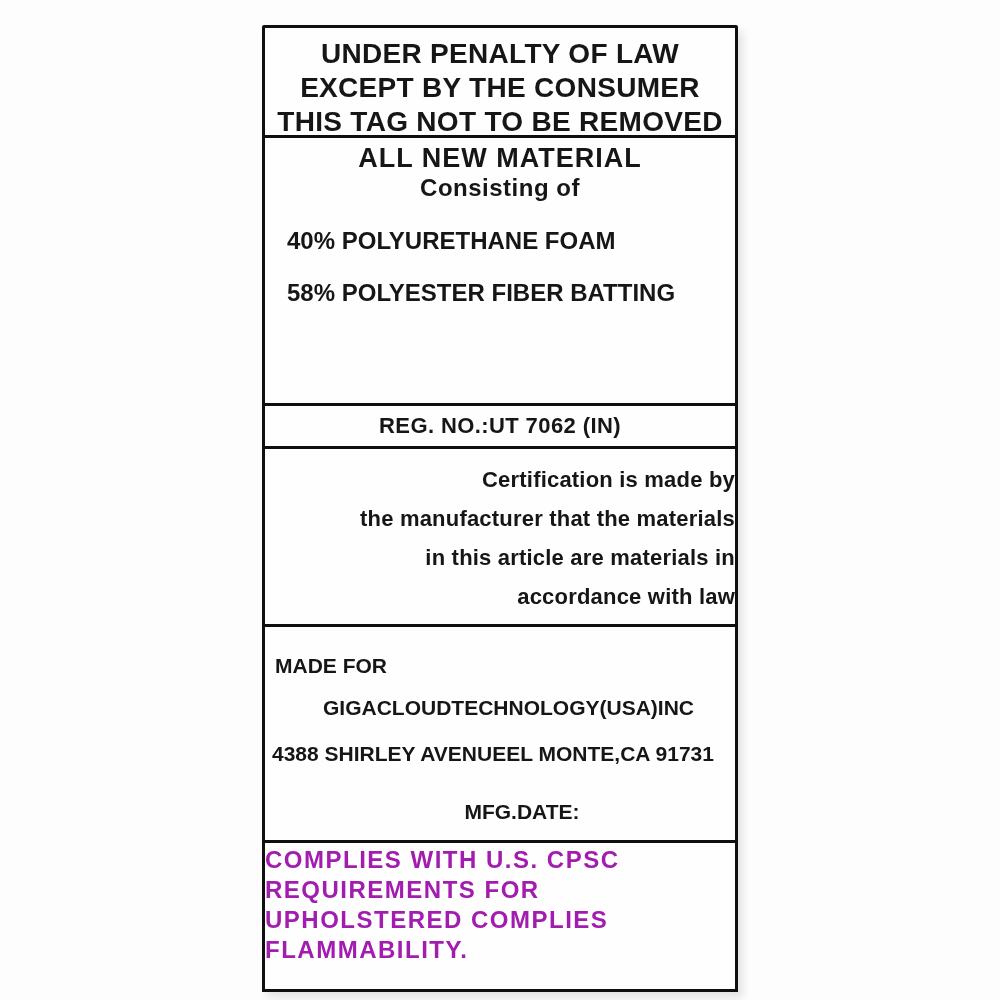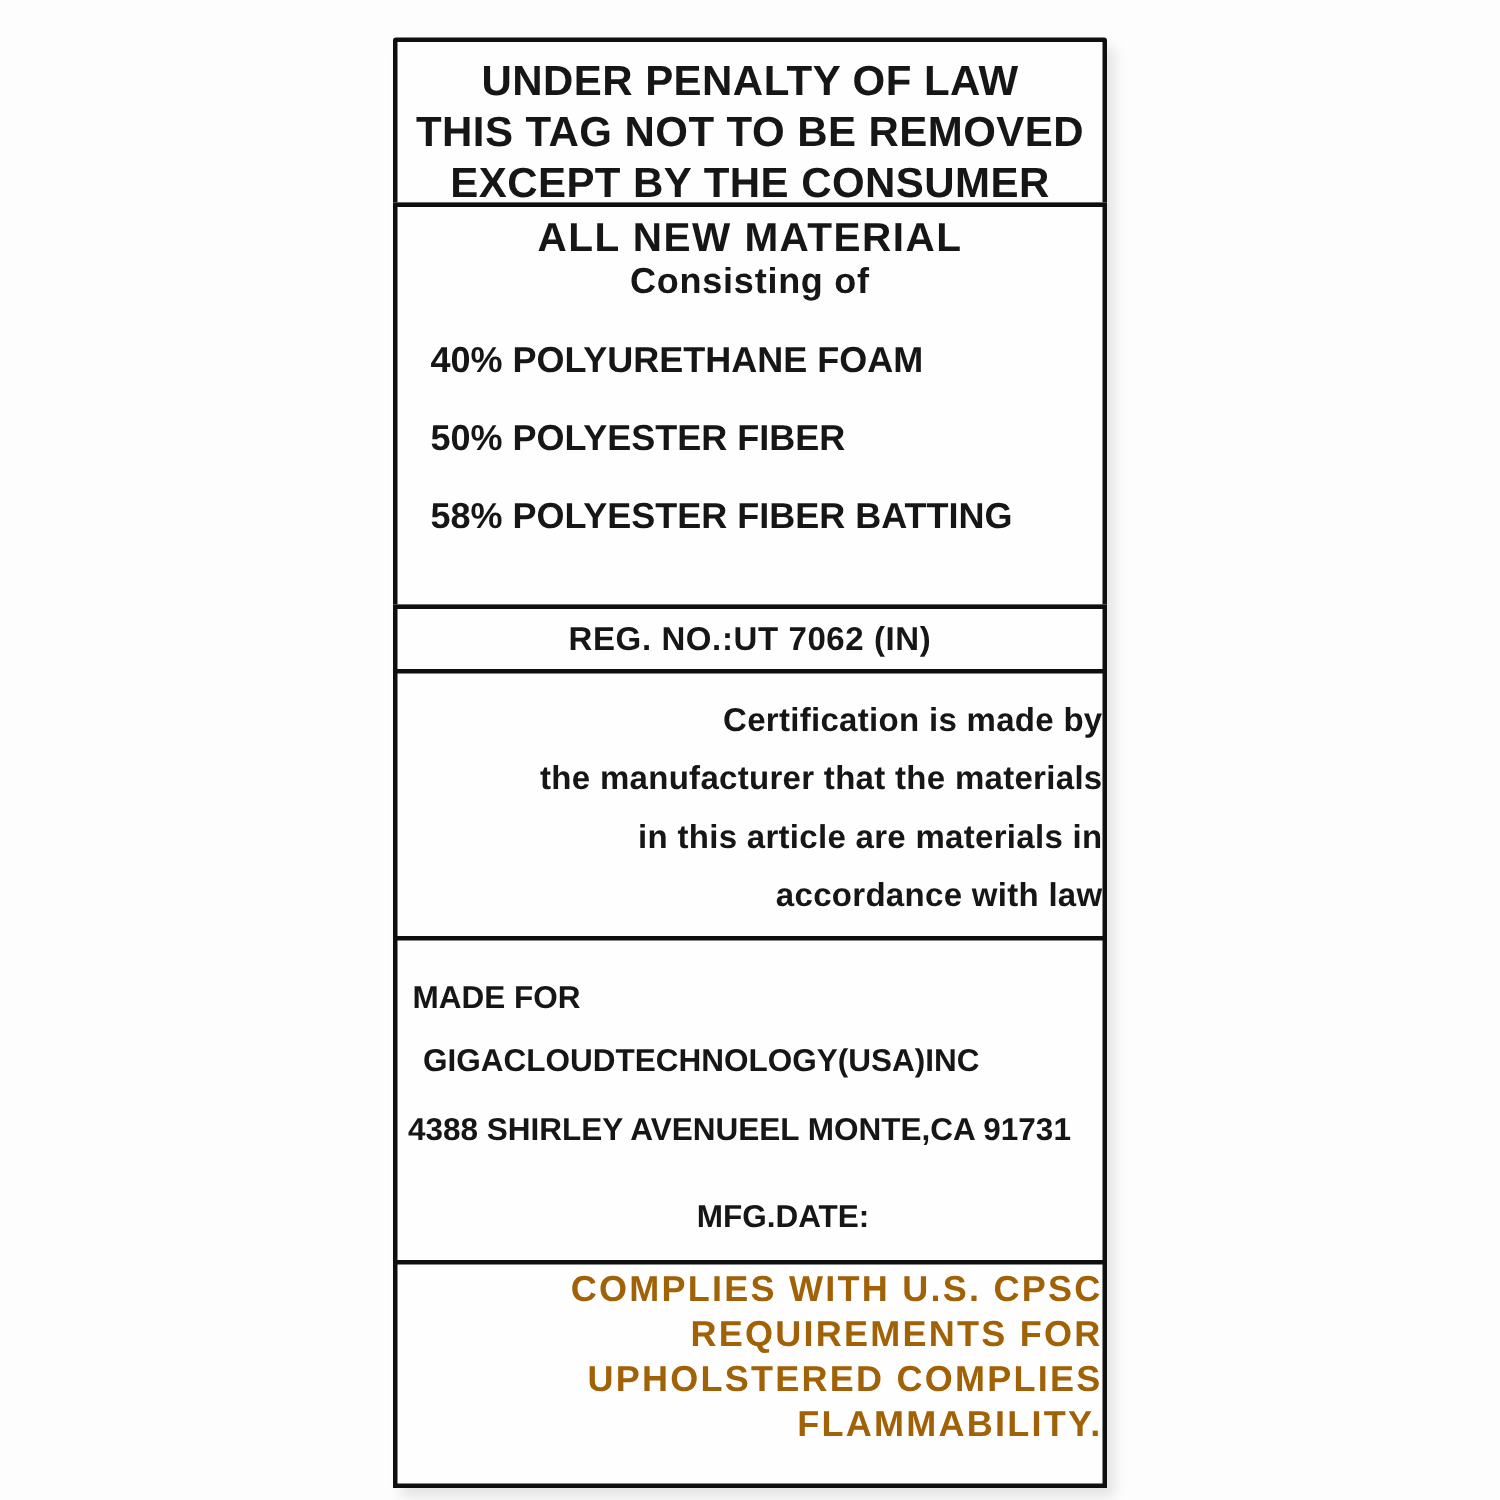--- a/index.html
+++ b/index.html
@@ -109,20 +109,21 @@
     margin-top: 26px;
     padding-left: 10px;
   }
   .made-company {
     font-size: 21px;
     font-weight: bold;
     line-height: 26px;
     margin-top: 16px;
     padding-left: 17px;
     white-space: nowrap;
+    text-align: center;
   }
   .made-address {
     font-size: 21px;
     font-weight: bold;
     line-height: 26px;
     margin-top: 20px;
     padding-left: 7px;
     white-space: nowrap;
   }
   .made-mfg {
@@ -130,49 +131,48 @@
     font-weight: bold;
     line-height: 26px;
     margin-top: 32px;
     text-align: center;
     padding-left: 44px;
   }
 
   
   .sec-compliance {
     height: 152px;
-    text-align: right;
+    text-align: left;
     padding-top: 2px;
-    color: #a16207;
+    color: #a21caf;
   }
   .sec-compliance .line {
     font-size: 24px;
     font-weight: bold;
     line-height: 30px;
     letter-spacing: 1.5px;
     white-space: nowrap;
   }
 </style>
 </head>
 <body>
 
 <div class="stage">
   <div class="tag">
 
     <div class="section sec-warning">
       <div class="line">UNDER PENALTY OF LAW</div>
+      <div class="line">EXCEPT BY THE CONSUMER</div>
       <div class="line">THIS TAG NOT TO BE REMOVED</div>
-      <div class="line">EXCEPT BY THE CONSUMER</div>
     </div>
 
     <div class="section sec-materials">
       <div class="mat-heading">ALL NEW MATERIAL</div>
       <div class="mat-subheading">Consisting of</div>
       <div class="mat-item">40% POLYURETHANE FOAM</div>
-      <div class="mat-item">50% POLYESTER FIBER</div>
       <div class="mat-item">58% POLYESTER FIBER BATTING</div>
     </div>
 
     <div class="section sec-reg">
       <span>REG. NO.:UT 7062 (IN)</span>
     </div>
 
     <div class="section sec-cert">
       <div class="line">Certification is made by</div>
       <div class="line">the manufacturer that the materials</div>

